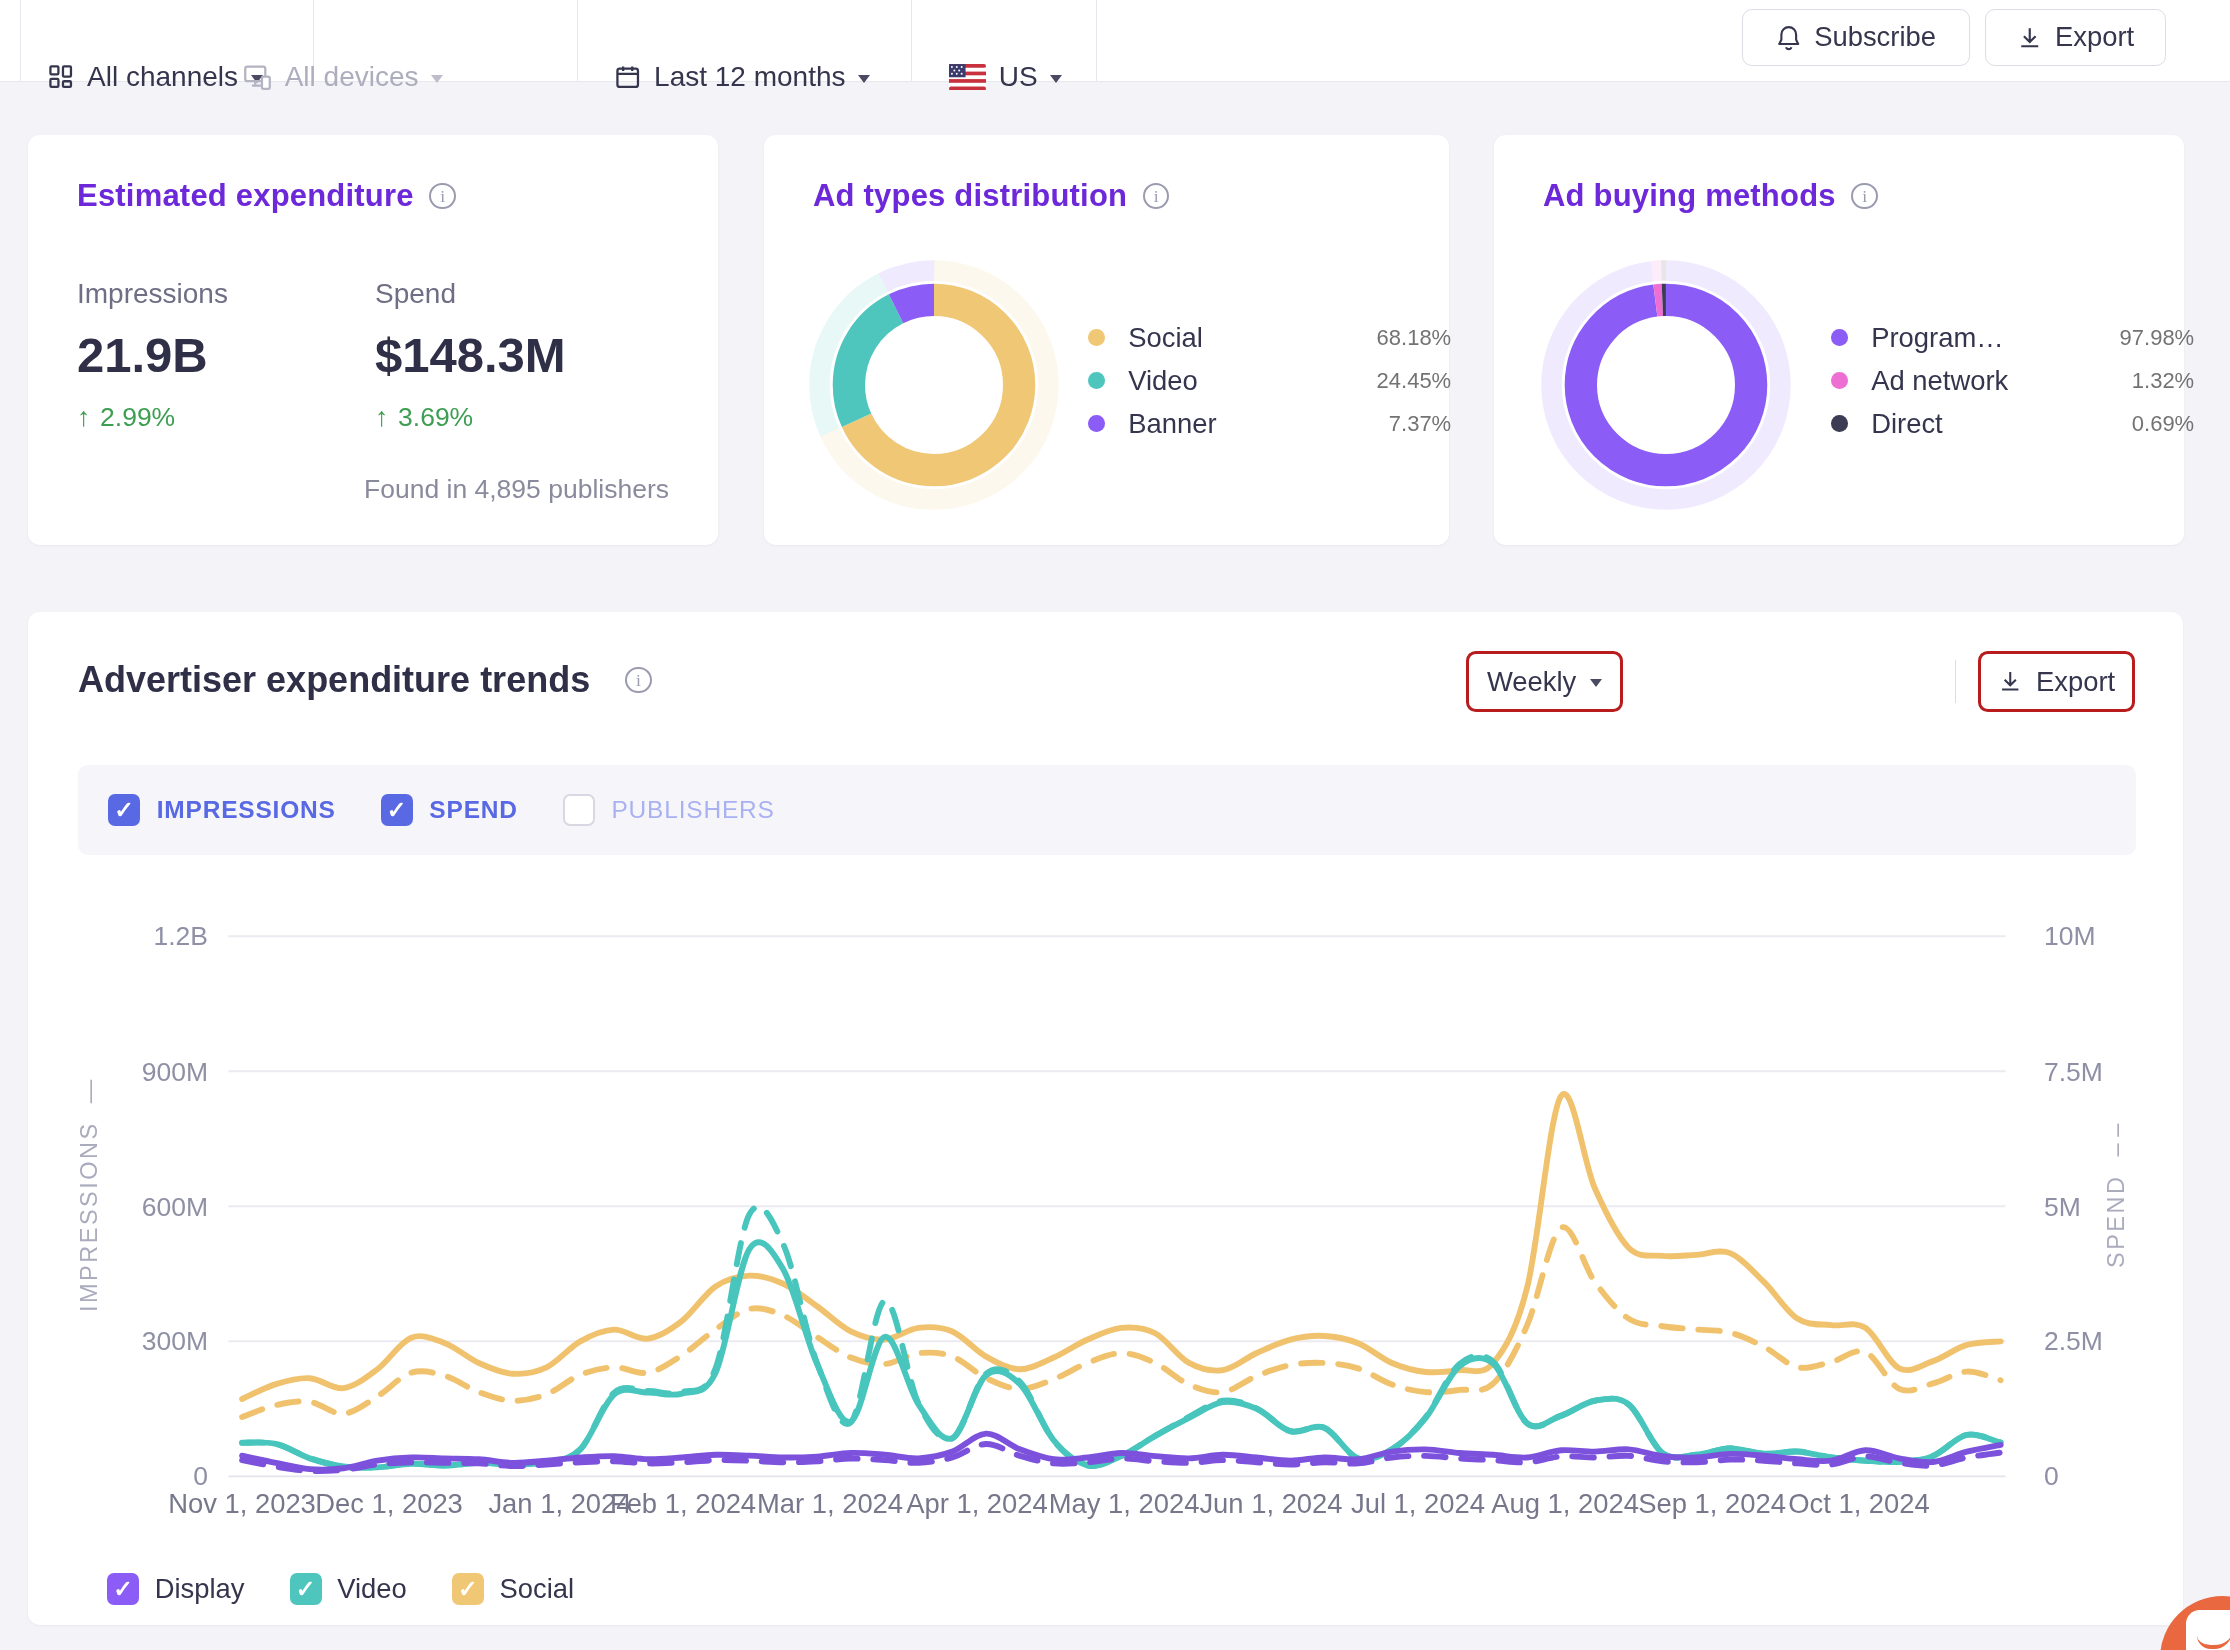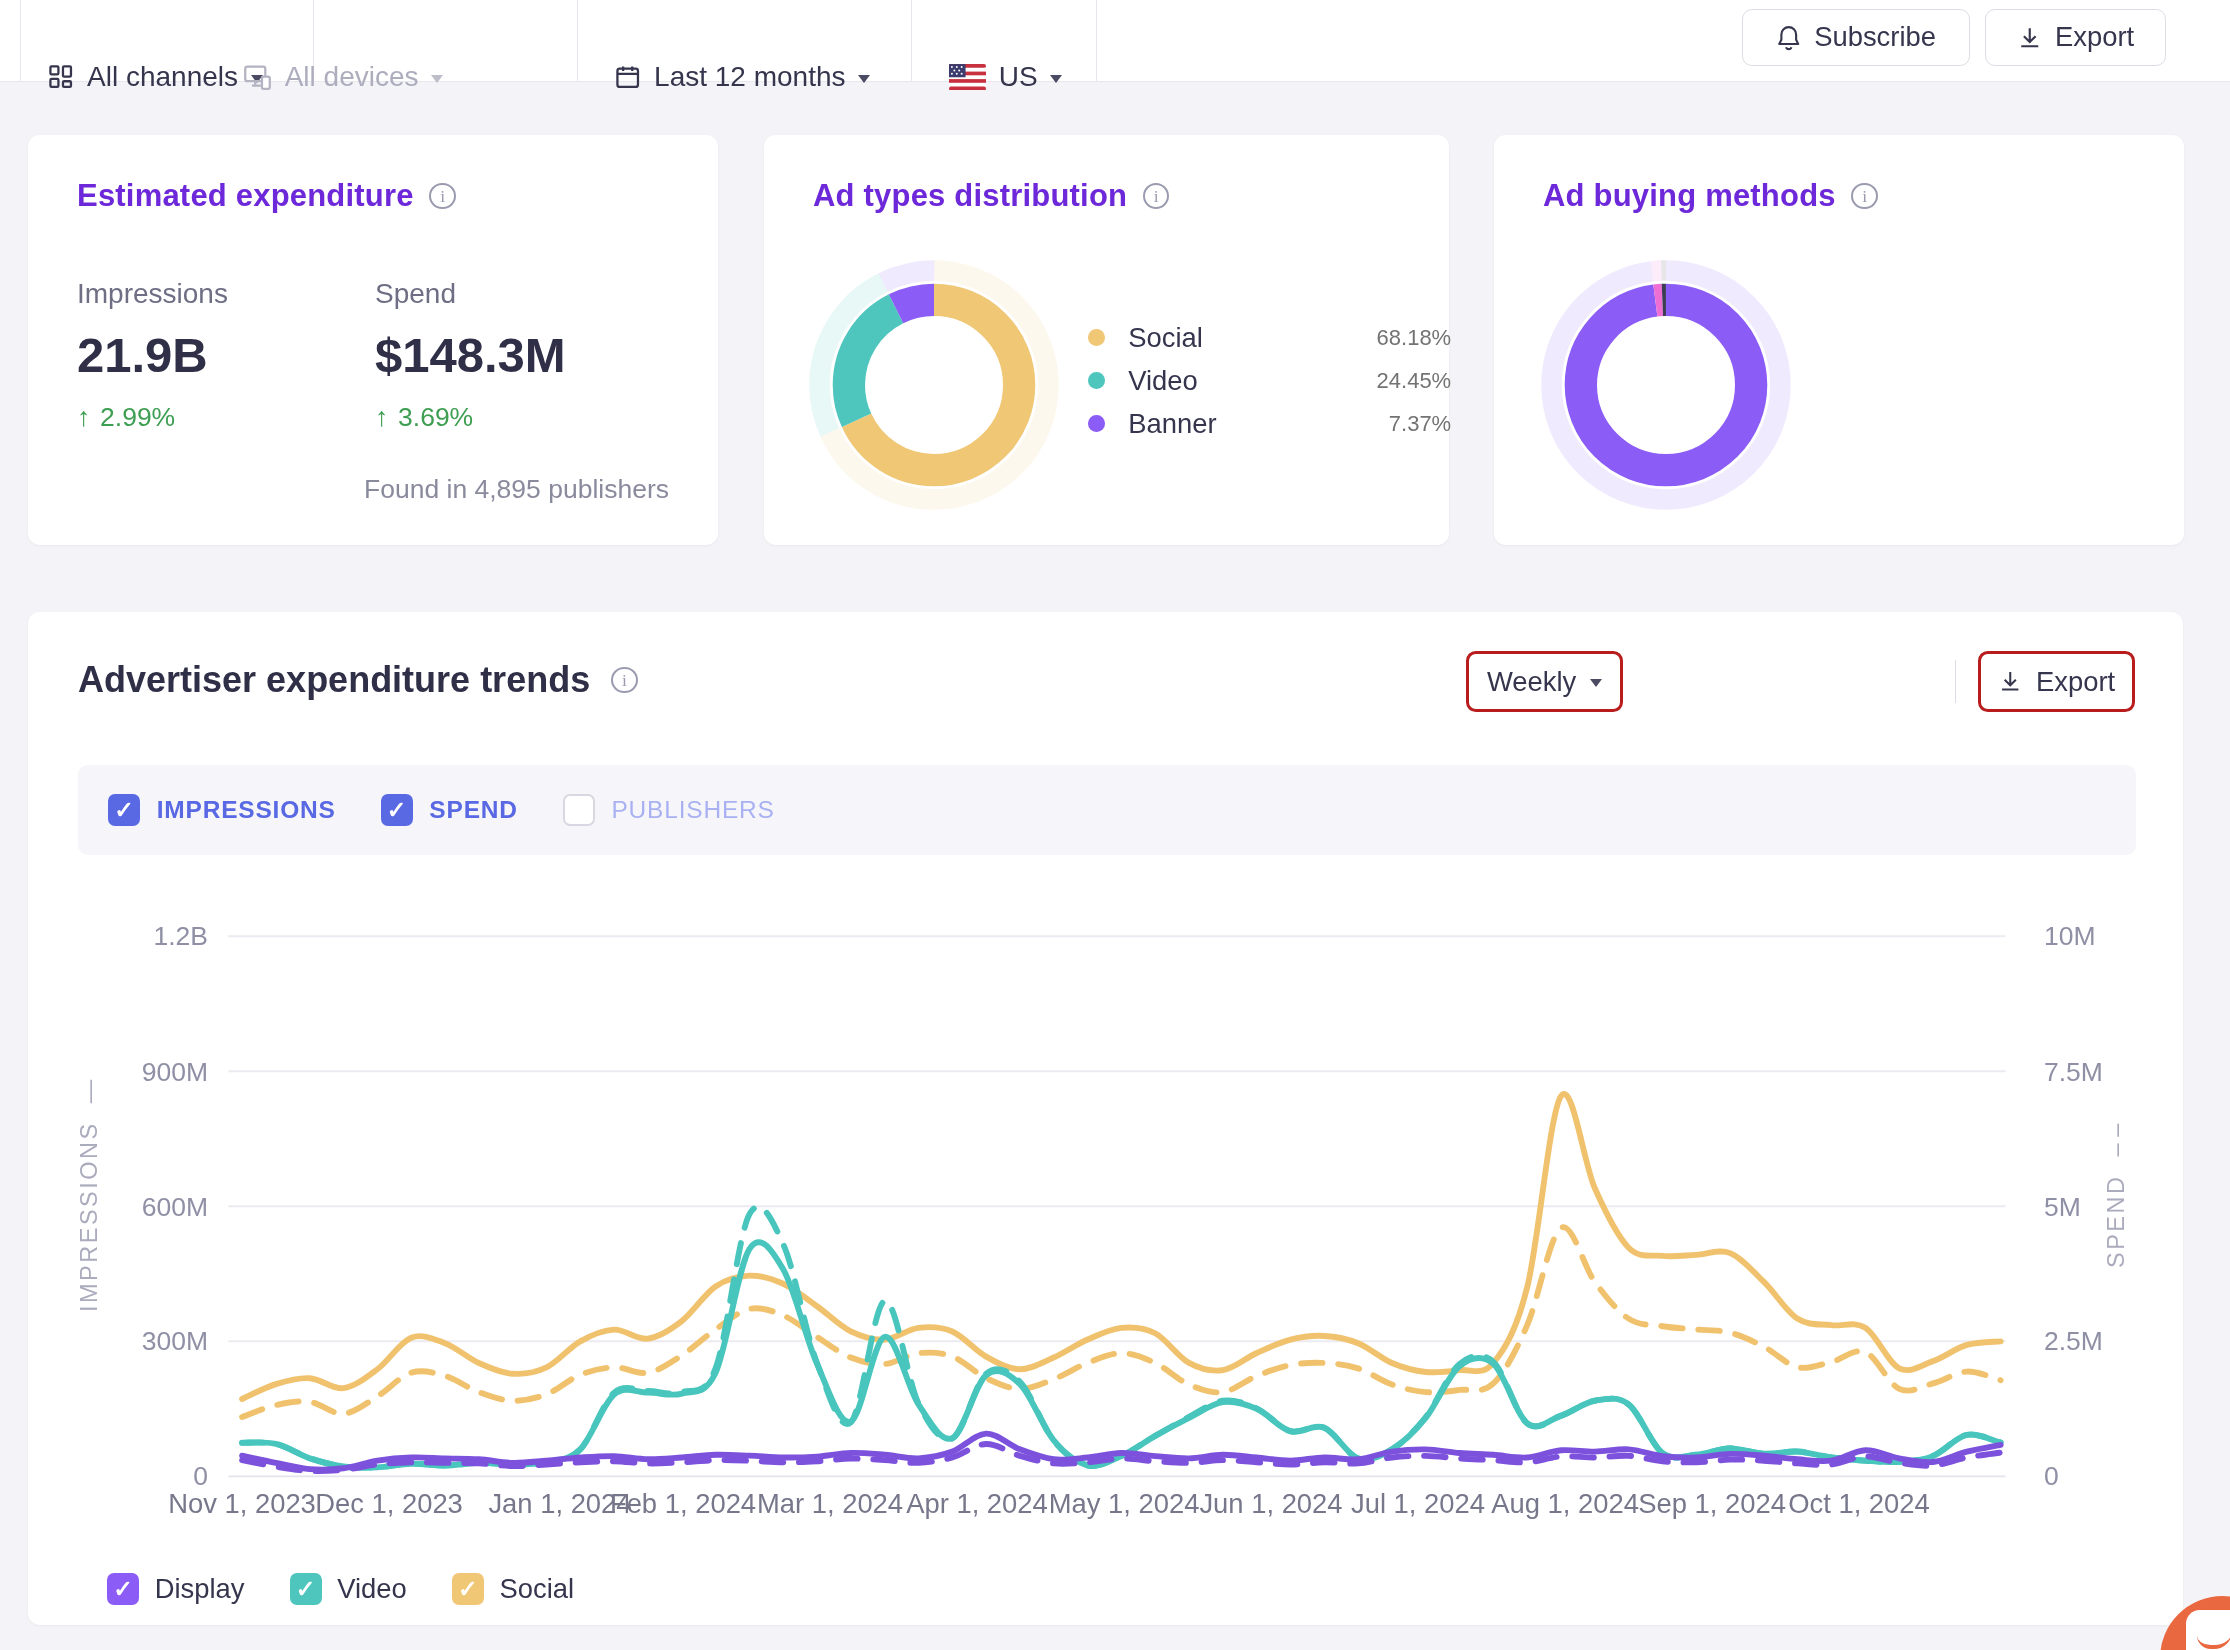--- a/index.html
+++ b/index.html
@@ -28,21 +28,21 @@
   .kpi-change { position:absolute; font-size:26.5px; color:#3E9E52; display:flex; gap:9.8px; align-items:center; }
   .kpi-foot { position:absolute; right:49px; top:339px; font-size:26.5px; color:#8A8A9D; }
 
   .donut-legend { position:absolute; }
   .dl-row { position:absolute; left:0; display:flex; align-items:center; height:33px; }
   .dl-dot { width:16.7px; height:16.7px; border-radius:50%; margin-right:23.5px; box-shadow:0 0 0 5.9px rgba(255,255,255,.9); flex:0 0 auto; }
   .dl-label { font-size:27.4px; color:#35354E; width:196px; }
   .dl-value { font-size:22px; color:#737373; width:127px; text-align:right; }
 
   
-  .trends-title-row { position:absolute; left:50px; top:47px; display:flex; align-items:center; gap:21px; }
+  .trends-title-row { position:absolute; left:50px; top:47px; display:flex; align-items:center; gap:35px; }
   .trends-title { font-size:36px; font-weight:700; color:#2F2F47; }
   .sm-btn { position:absolute; top:39px; height:61px; background:#fff; border:3px solid #b91c1c; border-radius:9.8px; display:flex; align-items:center; justify-content:center; gap:13.7px; font-size:27.4px; color:#35354E; cursor:pointer; }
   .v-div { position:absolute; width:1px; height:43px; background:#DCDCE5; }
 
   .metric-row { position:absolute; left:50px; top:153px; width:2058px; height:90px; background:#F6F6FA; border-radius:9.8px; display:flex; align-items:center; padding-left:30px; }
   .metric { display:flex; align-items:center; gap:16.7px; margin-right:45px; cursor:pointer; }
   .cbox { width:32px; height:32px; border-radius:6.9px; display:flex; align-items:center; justify-content:center; color:#fff; font-size:23.5px; font-weight:700; }
   .cbox.on { background:#5968E3; }
   .cbox.off { background:#fff; border:2px solid #D8D8E2; }
   .metric-lbl { font-size:24.5px; font-weight:700; letter-spacing:0.8px; color:#5968E3; }
@@ -219,20 +219,37 @@
       <span class="info-ic">i</span>
     </div>
     <svg id="donut-buying" class="donut" style="position:absolute; left:35px; top:113px" width="274" height="274" viewBox="0 0 280 280">
         <circle cx="140" cy="140" r="117" fill="none" stroke="#8B5CF6" stroke-width="21" pathLength="100" stroke-dasharray="97.98 2.019999999999996" stroke-dashoffset="25" opacity="0.13"></circle>
         <circle cx="140" cy="140" r="117" fill="none" stroke="#EE6FD4" stroke-width="21" pathLength="100" stroke-dasharray="1.32 98.68" stroke-dashoffset="-72.98" opacity="0.13"></circle>
         <circle cx="140" cy="140" r="117" fill="none" stroke="#3C3C55" stroke-width="21" pathLength="100" stroke-dasharray="0.69 99.31" stroke-dashoffset="-74.3" opacity="0.13"></circle>
         <circle cx="140" cy="140" r="87" fill="none" stroke="#8B5CF6" stroke-width="33" pathLength="100" stroke-dasharray="97.98 2.019999999999996" stroke-dashoffset="25" opacity="1"></circle>
         <circle cx="140" cy="140" r="87" fill="none" stroke="#EE6FD4" stroke-width="33" pathLength="100" stroke-dasharray="1.32 98.68" stroke-dashoffset="-72.98" opacity="1"></circle>
         <circle cx="140" cy="140" r="87" fill="none" stroke="#3C3C55" stroke-width="33" pathLength="100" stroke-dasharray="0.69 99.31" stroke-dashoffset="-74.3" opacity="1"></circle>
       </svg>
+    <div class="donut-legend" style="left:337px; top:186px; width:333px; height:157px">
+      <div class="dl-row" style="top:0px">
+        <span class="dl-dot" style="background-color: rgb(139, 92, 246);"></span>
+        <span class="dl-label">Program…</span>
+        <span class="dl-value">97.98%</span>
+      </div>
+      <div class="dl-row" style="top:43px">
+        <span class="dl-dot" style="background-color: rgb(238, 111, 212);"></span>
+        <span class="dl-label">Ad network</span>
+        <span class="dl-value">1.32%</span>
+      </div>
+      <div class="dl-row" style="top:86px">
+        <span class="dl-dot" style="background-color: rgb(60, 60, 85);"></span>
+        <span class="dl-label">Direct</span>
+        <span class="dl-value">0.69%</span>
+      </div>
+    </div>
   </section>
 
   <section class="card" style="left:28px; top:612px; width:2155px; height:1013px">
     <div class="trends-title-row">
       <span class="trends-title">Advertiser expenditure trends</span>
       <span class="info-ic">i</span>
     </div>
 
     <button class="sm-btn" style="left:1438px; width:157px">
       <span>Weekly</span>

